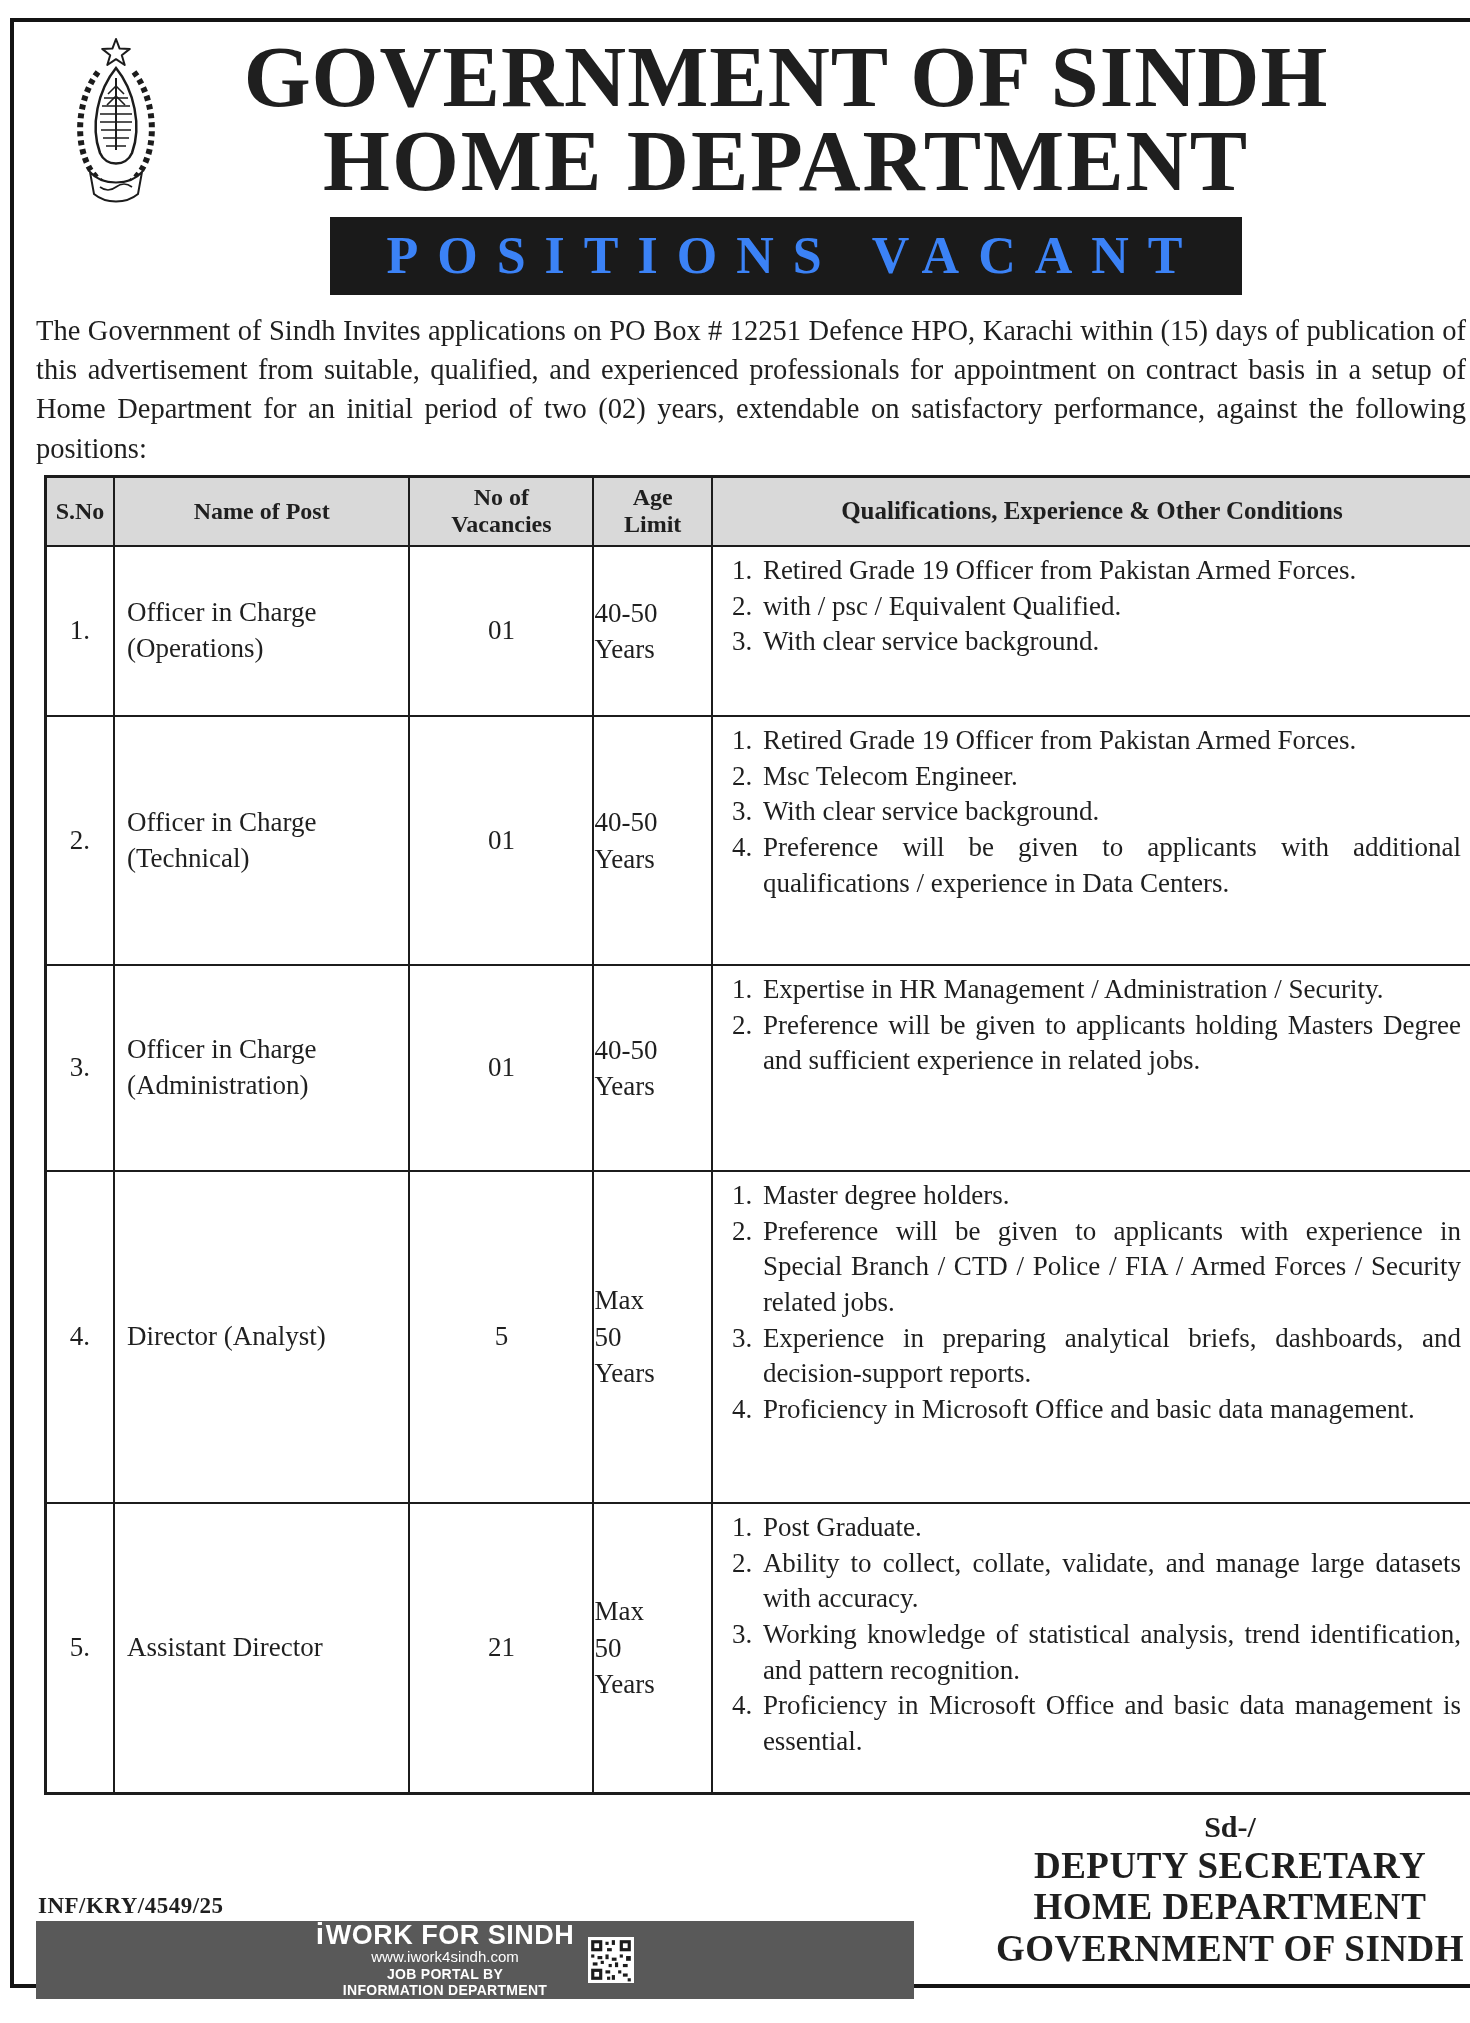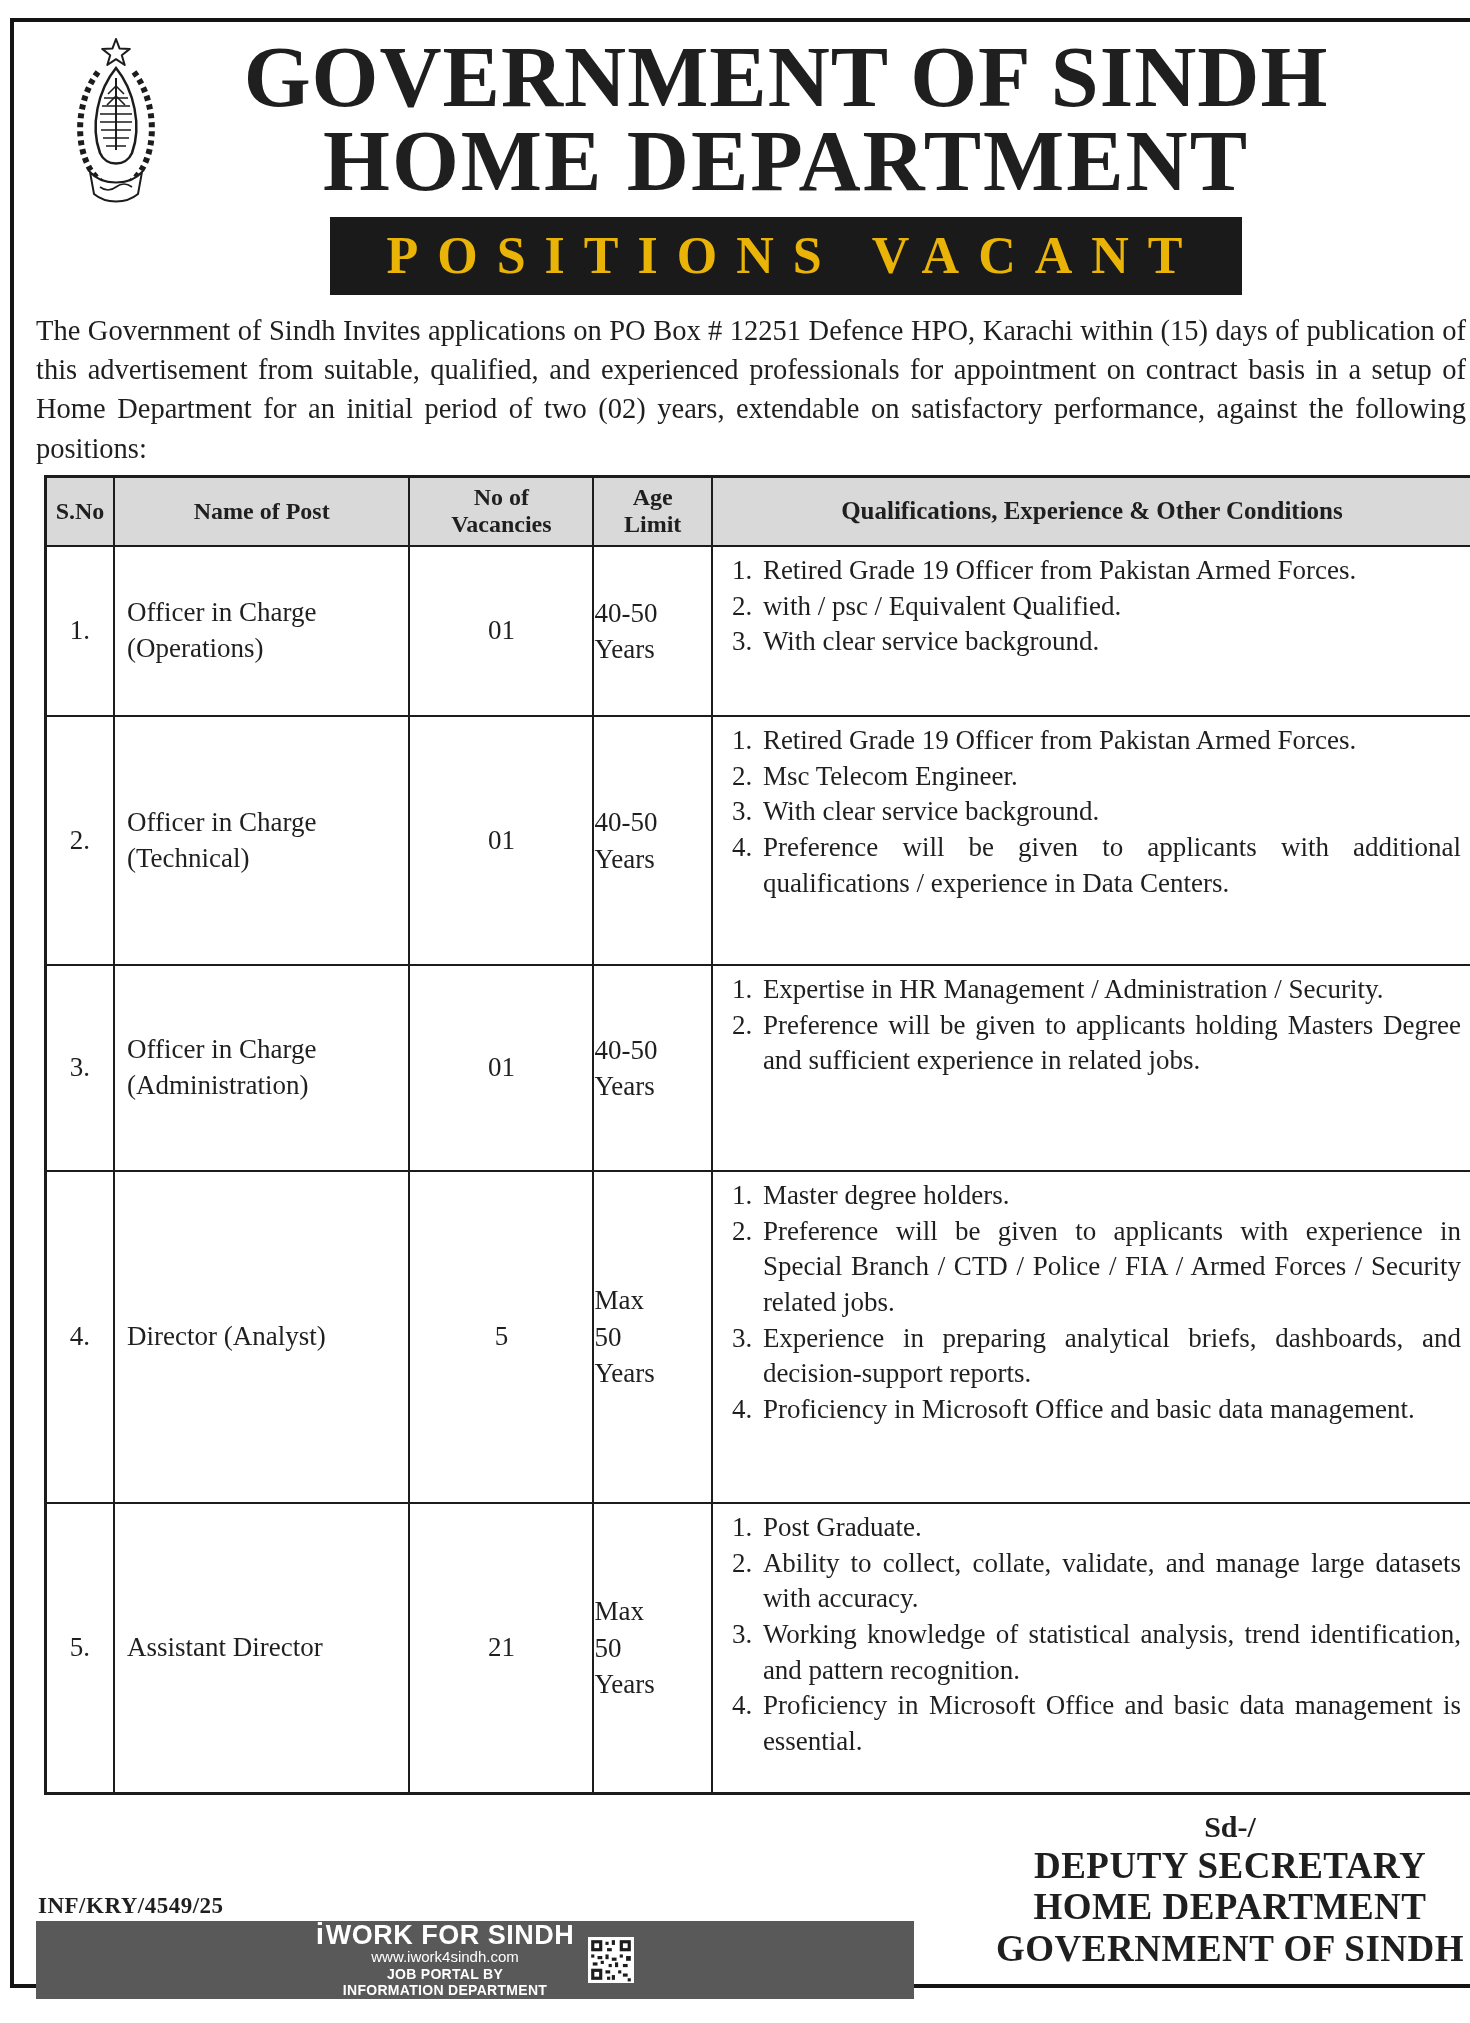--- a/index.html
+++ b/index.html
@@ -14,21 +14,21 @@
   .frame{position:absolute;left:10px;top:18px;width:1468px;height:1970px;border:4px solid #141414;background:#fff;}
   .content{position:relative;width:100%;height:100%;padding:0 8px 0 22px;}
 
   
   .header{position:relative;padding-top:12px;}
   .crest{position:absolute;left:24px;top:14px;width:112px;height:172px;}
   .titles{text-align:center;padding-left:70px;}
   .title1{font-size:86px;line-height:1.0;font-weight:700;letter-spacing:1px;white-space:nowrap;}
   .title2{font-size:86px;line-height:0.96;font-weight:700;letter-spacing:2px;white-space:nowrap;}
   .banner-wrap{text-align:center;margin-top:14px;}
-  .banner{display:inline-block;background:var(--banner-black);color:#eab308;font-weight:700;
+  .banner{display:inline-block;background:var(--banner-black);color:#3b82f6;font-weight:700;
           font-size:52px;line-height:1.0;letter-spacing:19px;padding:13px 40px 13px 56px;}
 
   
   .intro{margin-top:16px;font-size:28.5px;line-height:1.38;text-align:justify;}
 
   
   table{width:100%;border-collapse:collapse;margin-top:7px;table-layout:fixed;}
   col.c-sno{width:4.8%;} col.c-post{width:20.7%;} col.c-vac{width:12.9%;} col.c-age{width:8.3%;} col.c-qual{width:53.3%;}
   th,td{border:2px solid #1c1c1c;}
   table{border:3px solid #1c1c1c;margin-left:8px;}

